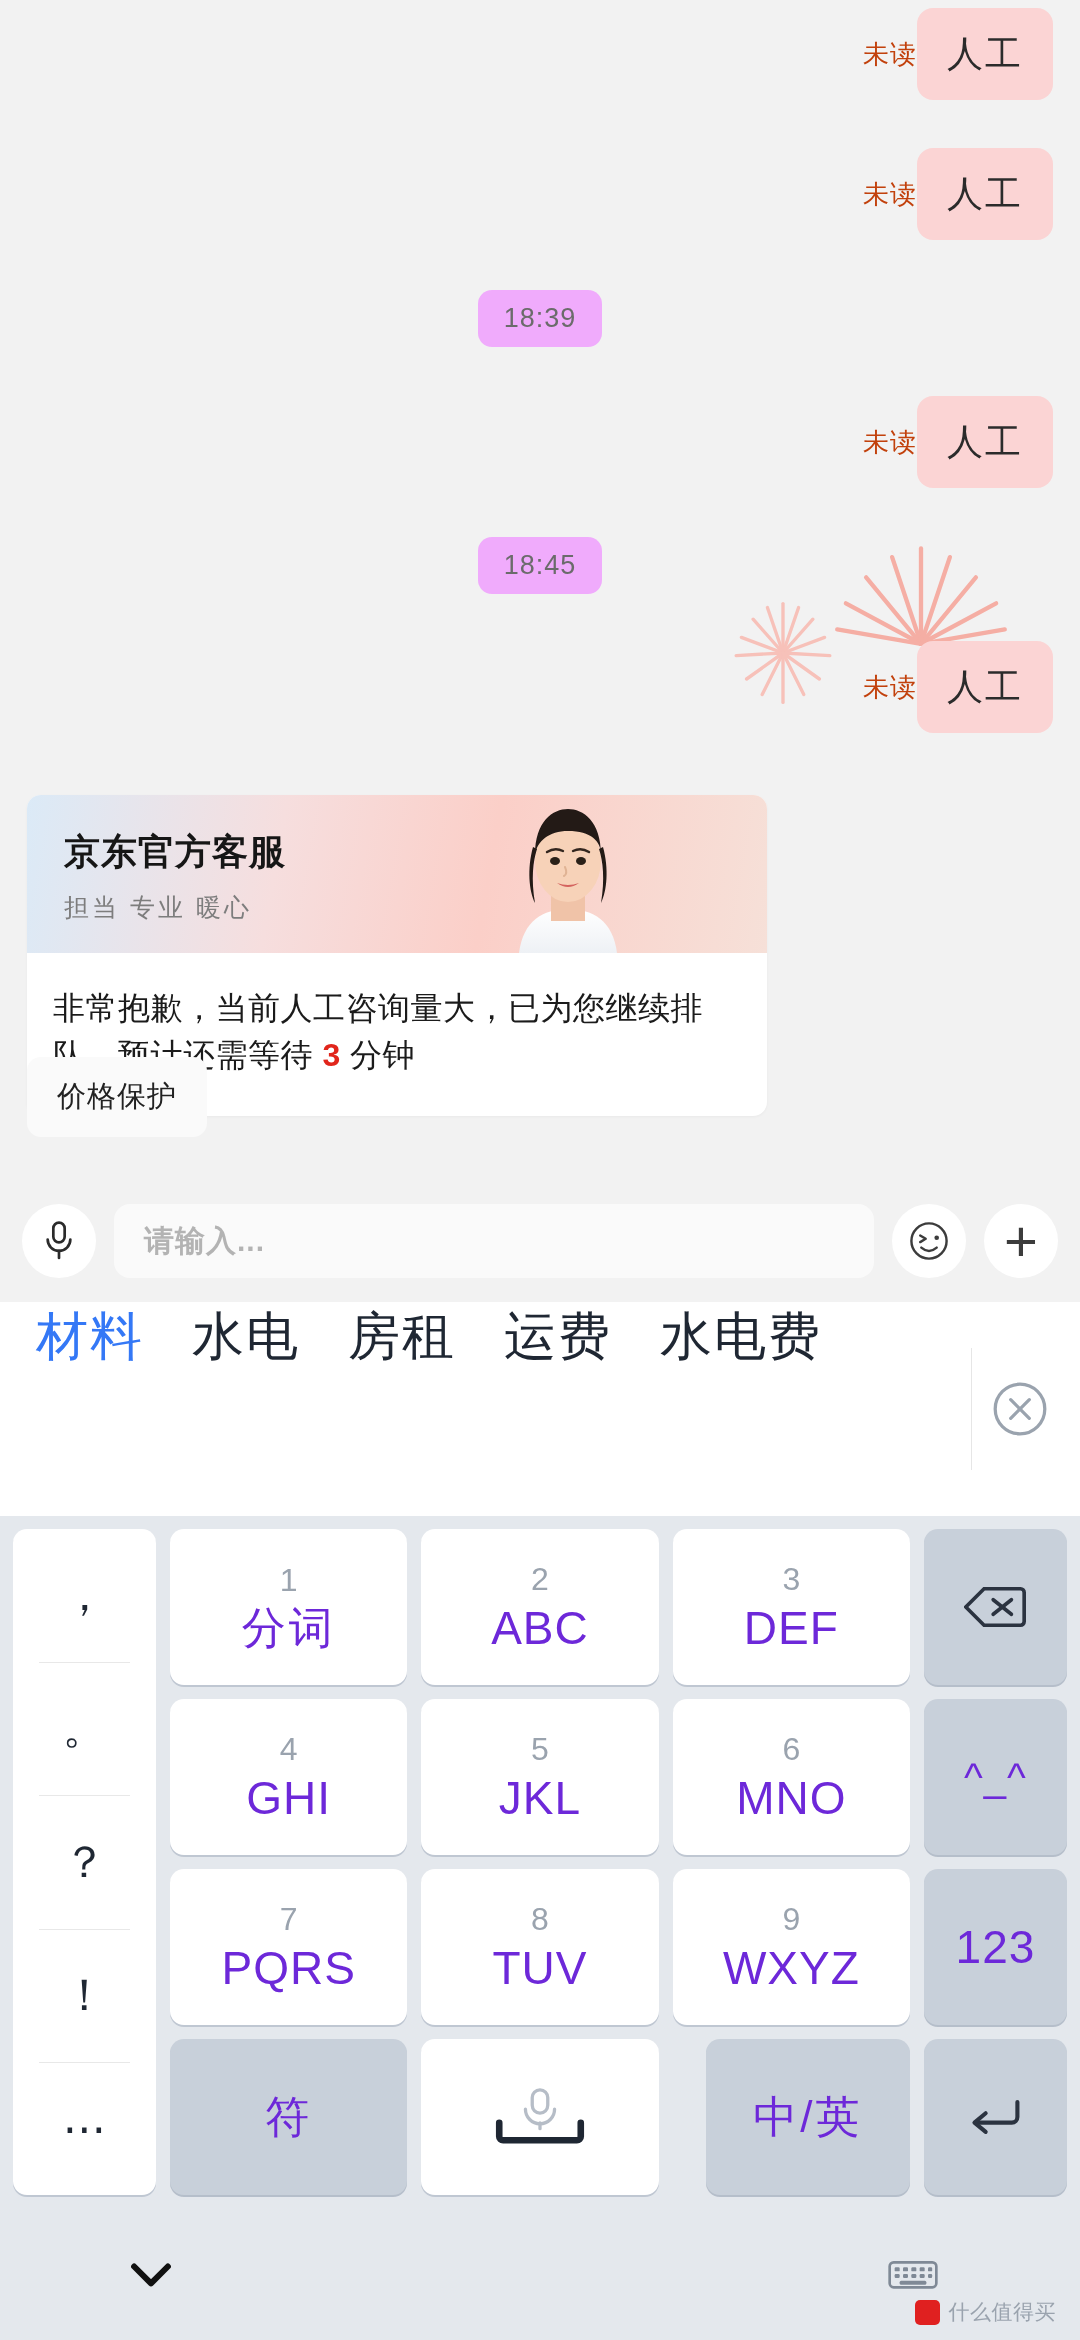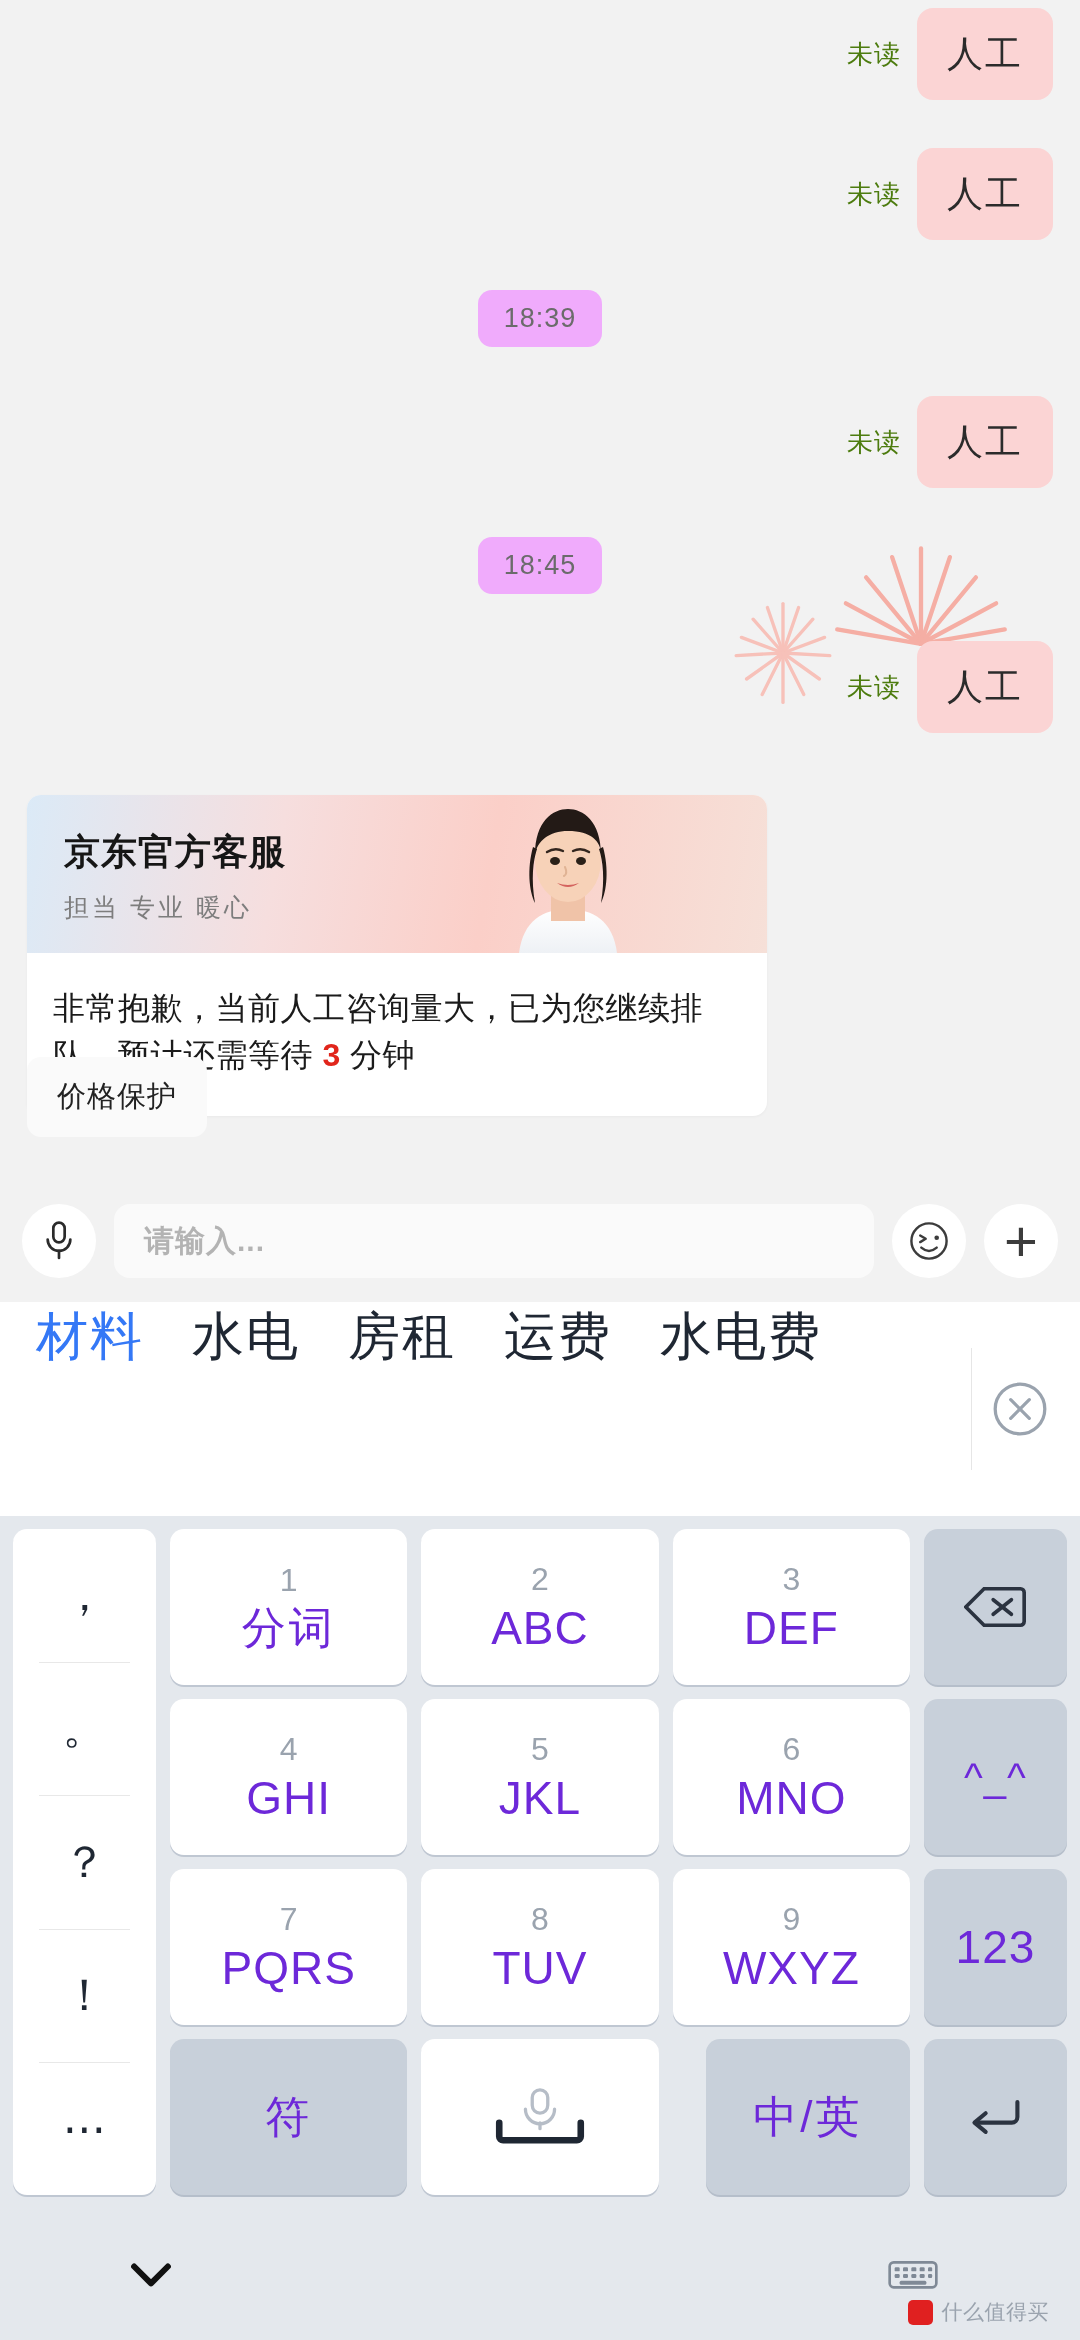--- a/index.html
+++ b/index.html
@@ -15,21 +15,21 @@
   #chat-area {
     position:absolute; left:0; top:0; width:1080px; height:1302px;
     background:#f2f2f2; overflow:hidden;
   }
 
   .msg-row {
     display:flex; align-items:center; justify-content:flex-end;
     padding-right:27px; position:relative;
   }
   .unread-label {
-    font-size:26px; color:#4d7c0f; margin-right:16px; letter-spacing:1px;
+    font-size:26px; color:#c2410c; letter-spacing:1px;
     white-space:nowrap;
   }
   .bubble-user {
     background:#fbd4d4; color:#2b2b2b;
     font-size:36px; line-height:1;
     padding:28px 30px; border-radius:16px;
     min-width:108px; text-align:center;
     letter-spacing:2px;
   }
 
@@ -159,21 +159,21 @@
     height:1px; background:#e8e8e8;
   }
 
   #bottom-bar {
     position:absolute; left:0; bottom:0; width:1080px; height:128px;
     background:#e4e8ed; display:flex; align-items:center;
   }
   #kb-hide { position:absolute; left:128px; top:50%; transform:translateY(-50%); }
   #kb-switch { position:absolute; right:142px; top:50%; transform:translateY(-50%); }
   #watermark {
-    position:absolute; right:31px; bottom:14px;
+    position:absolute; right:24px; bottom:14px;
     display:flex; align-items:center; gap:9px;
   }
   #watermark-logo {
     width:25px; height:25px; border-radius:5px; background:#e02020;
   }
   #watermark-text { font-size:21px; color:#9aa3ae; letter-spacing:.5px; }
 </style>
 </head>
 <body>
 

